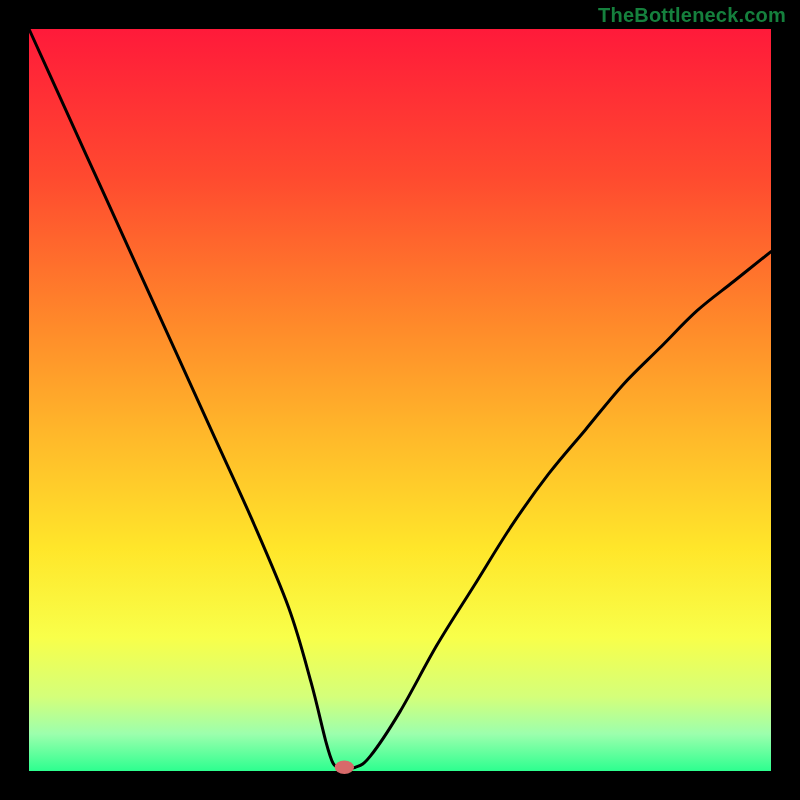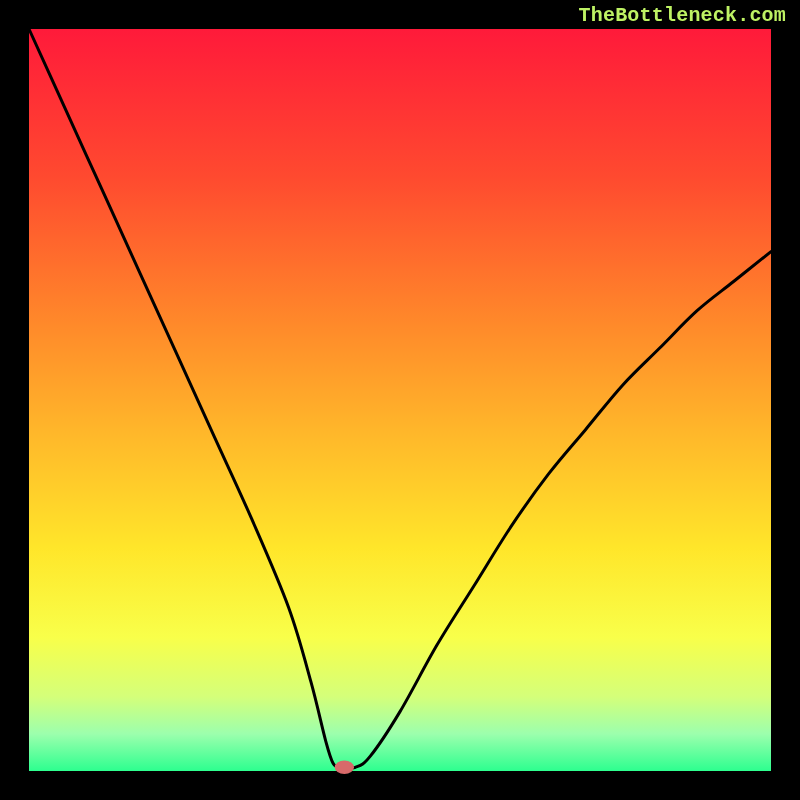--- a/index.html
+++ b/index.html
@@ -14,26 +14,25 @@
   .frame {
     position: relative;
     width: 800px;
     height: 800px;
     background: #000;
   }
   .watermark {
     position: absolute;
     top: 4px;
     right: 14px;
-    color: #bef264;
+    color: #15803d;
     font-size: 20px;
     font-weight: 600;
     letter-spacing: 0.2px;
     z-index: 5;
-    font-family: Liberation Mono, monospace;
   }
   svg {
     display: block;
   }
 </style>
 </head>
 <body>
 
 <div class="frame">
   <div class="watermark">TheBottleneck.com</div>

